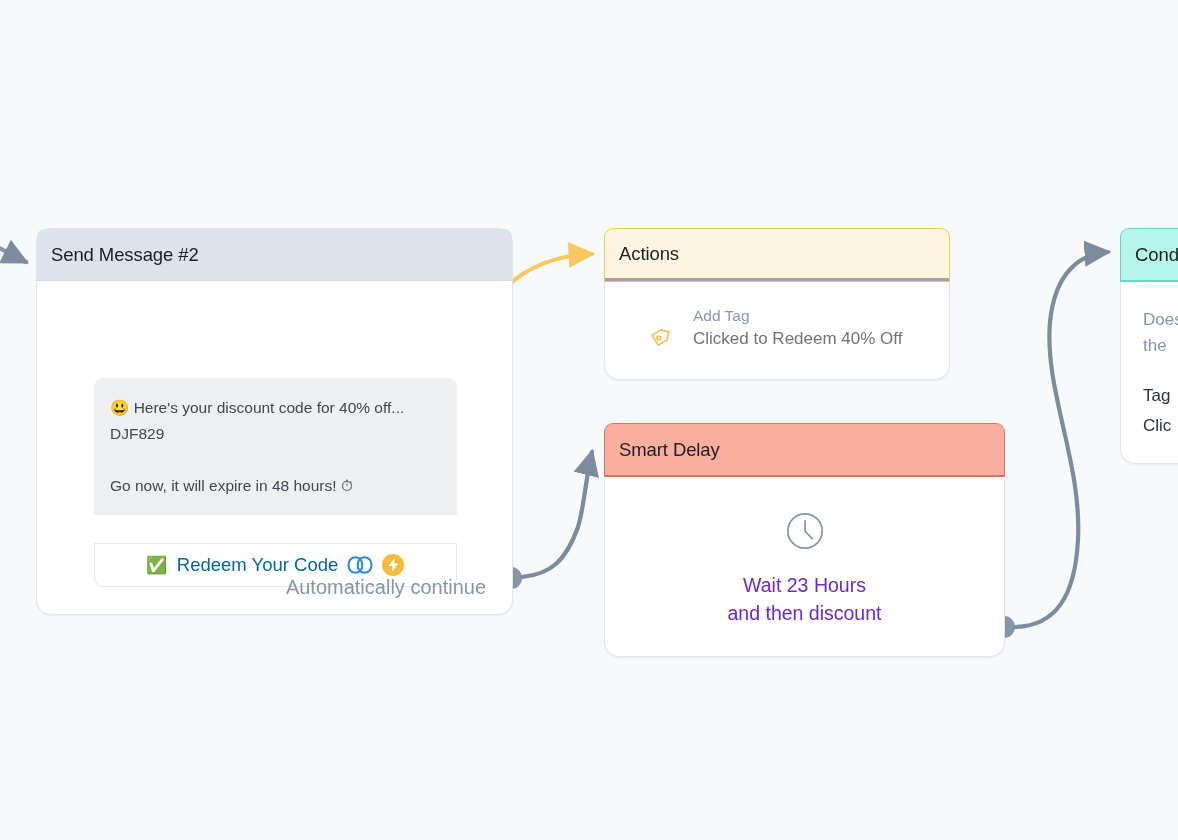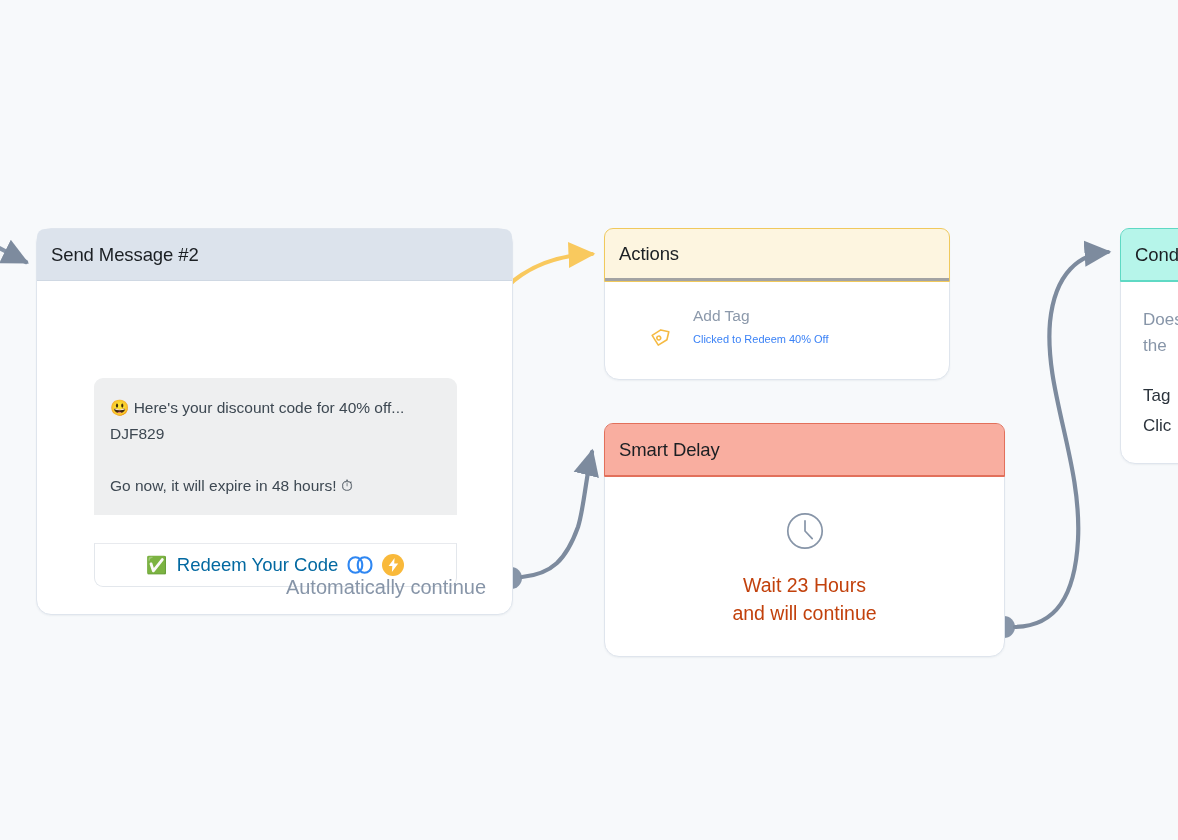--- a/index.html
+++ b/index.html
@@ -116,21 +116,21 @@
     position: absolute; left: -1px; top: -1px;
     width: 346px; height: 54px;
     border: 1px solid #f0c95c;
     border-radius: 9px 9px 0 0;
     pointer-events: none;
   }
   #node-actions .card-body { padding: 24px 0 0 46px; height: 99px; }
   .action-row { display: flex; align-items: flex-end; gap: 20px; }
   .action-text { display: flex; flex-direction: column; }
   .action-title { font-size: 15.5px; color: #8c99ab; line-height: 22px; }
-  .action-value { font-size: 11px; color: #3b82f6; line-height: 24px; white-space: nowrap; }
+  .action-value { font-size: 17px; color: #737373; line-height: 24px; white-space: nowrap; }
 
   
   #node-delay { left: 604px; top: 423px; width: 401px; height: 234px; }
   #node-delay .card-header {
     background: #f9aea0;
     border-bottom: 1px solid #e2705b;
     border-radius: 8px 8px 0 0;
   }
   #node-delay .hdr-wrap {
     position: absolute; left: -1px; top: -1px;
@@ -143,21 +143,21 @@
     height: 181px;
     display: flex;
     flex-direction: column;
     align-items: center;
     padding-top: 35px;
   }
   .delay-text {
     margin-top: 16px;
     font-size: 19.5px;
     line-height: 28px;
-    color: #c2410c;
+    color: #6d28d9;
     text-align: center;
     white-space: nowrap;
   }
 
   
   #node-condition { left: 1120px; top: 228px; width: 340px; height: 236px; }
   #node-condition .card-header {
     background: #b6f5ea;
     border-bottom: 1px solid #5fd9c4;
     border-radius: 8px 8px 0 0;
@@ -286,21 +286,21 @@
     </div>
     <div class="card-body">
       <span>
         <svg width="40" height="40" viewBox="0 0 40 40" fill="none">
           <circle cx="20" cy="20" r="17.2" stroke="#8795a8" stroke-width="1.7"></circle>
           <path d="M20 9.8 V20 L27.2 27.6" stroke="#8795a8" stroke-width="1.7" stroke-linecap="round"></path>
         </svg>
       </span>
       <div class="delay-text">
         <div>Wait 23 Hours</div>
-        <div>and will continue</div>
+        <div>and then discount</div>
       </div>
     </div>
   </div>
 
   <div class="card" id="node-condition">
     <div class="hdr-wrap"></div>
     <div class="card-header">
       <span>Condition</span>
     </div>
     <div class="card-body">

